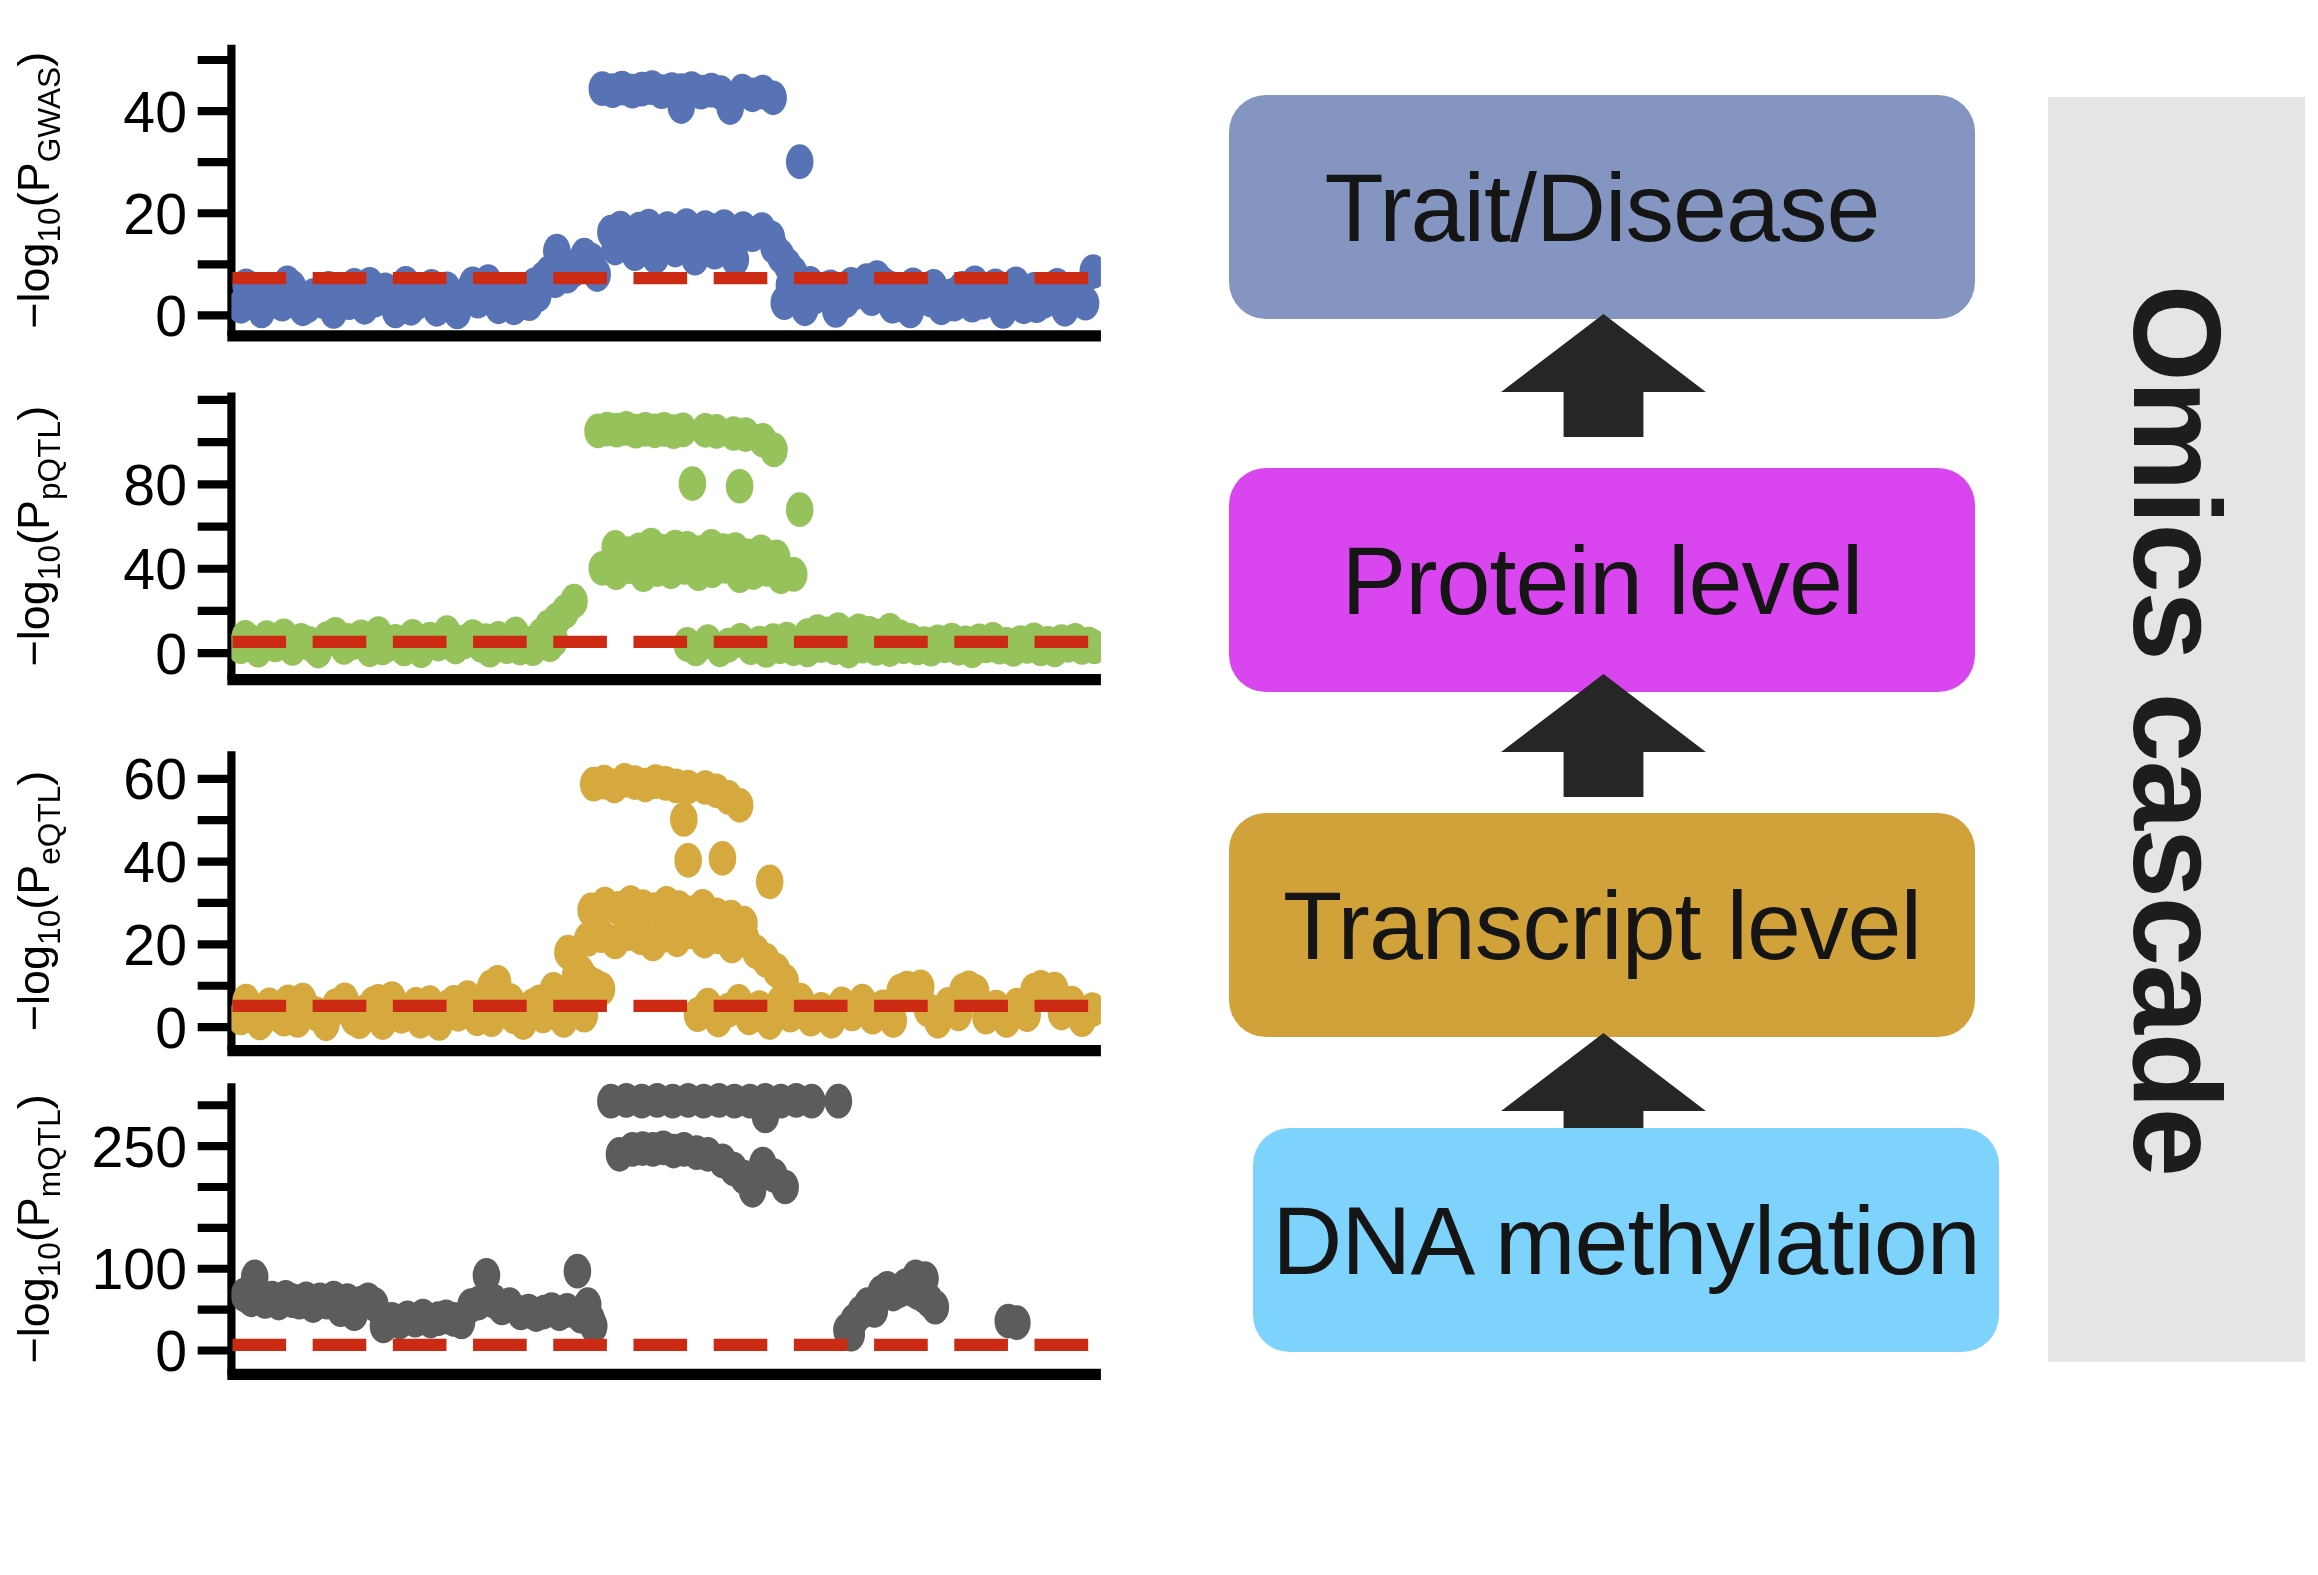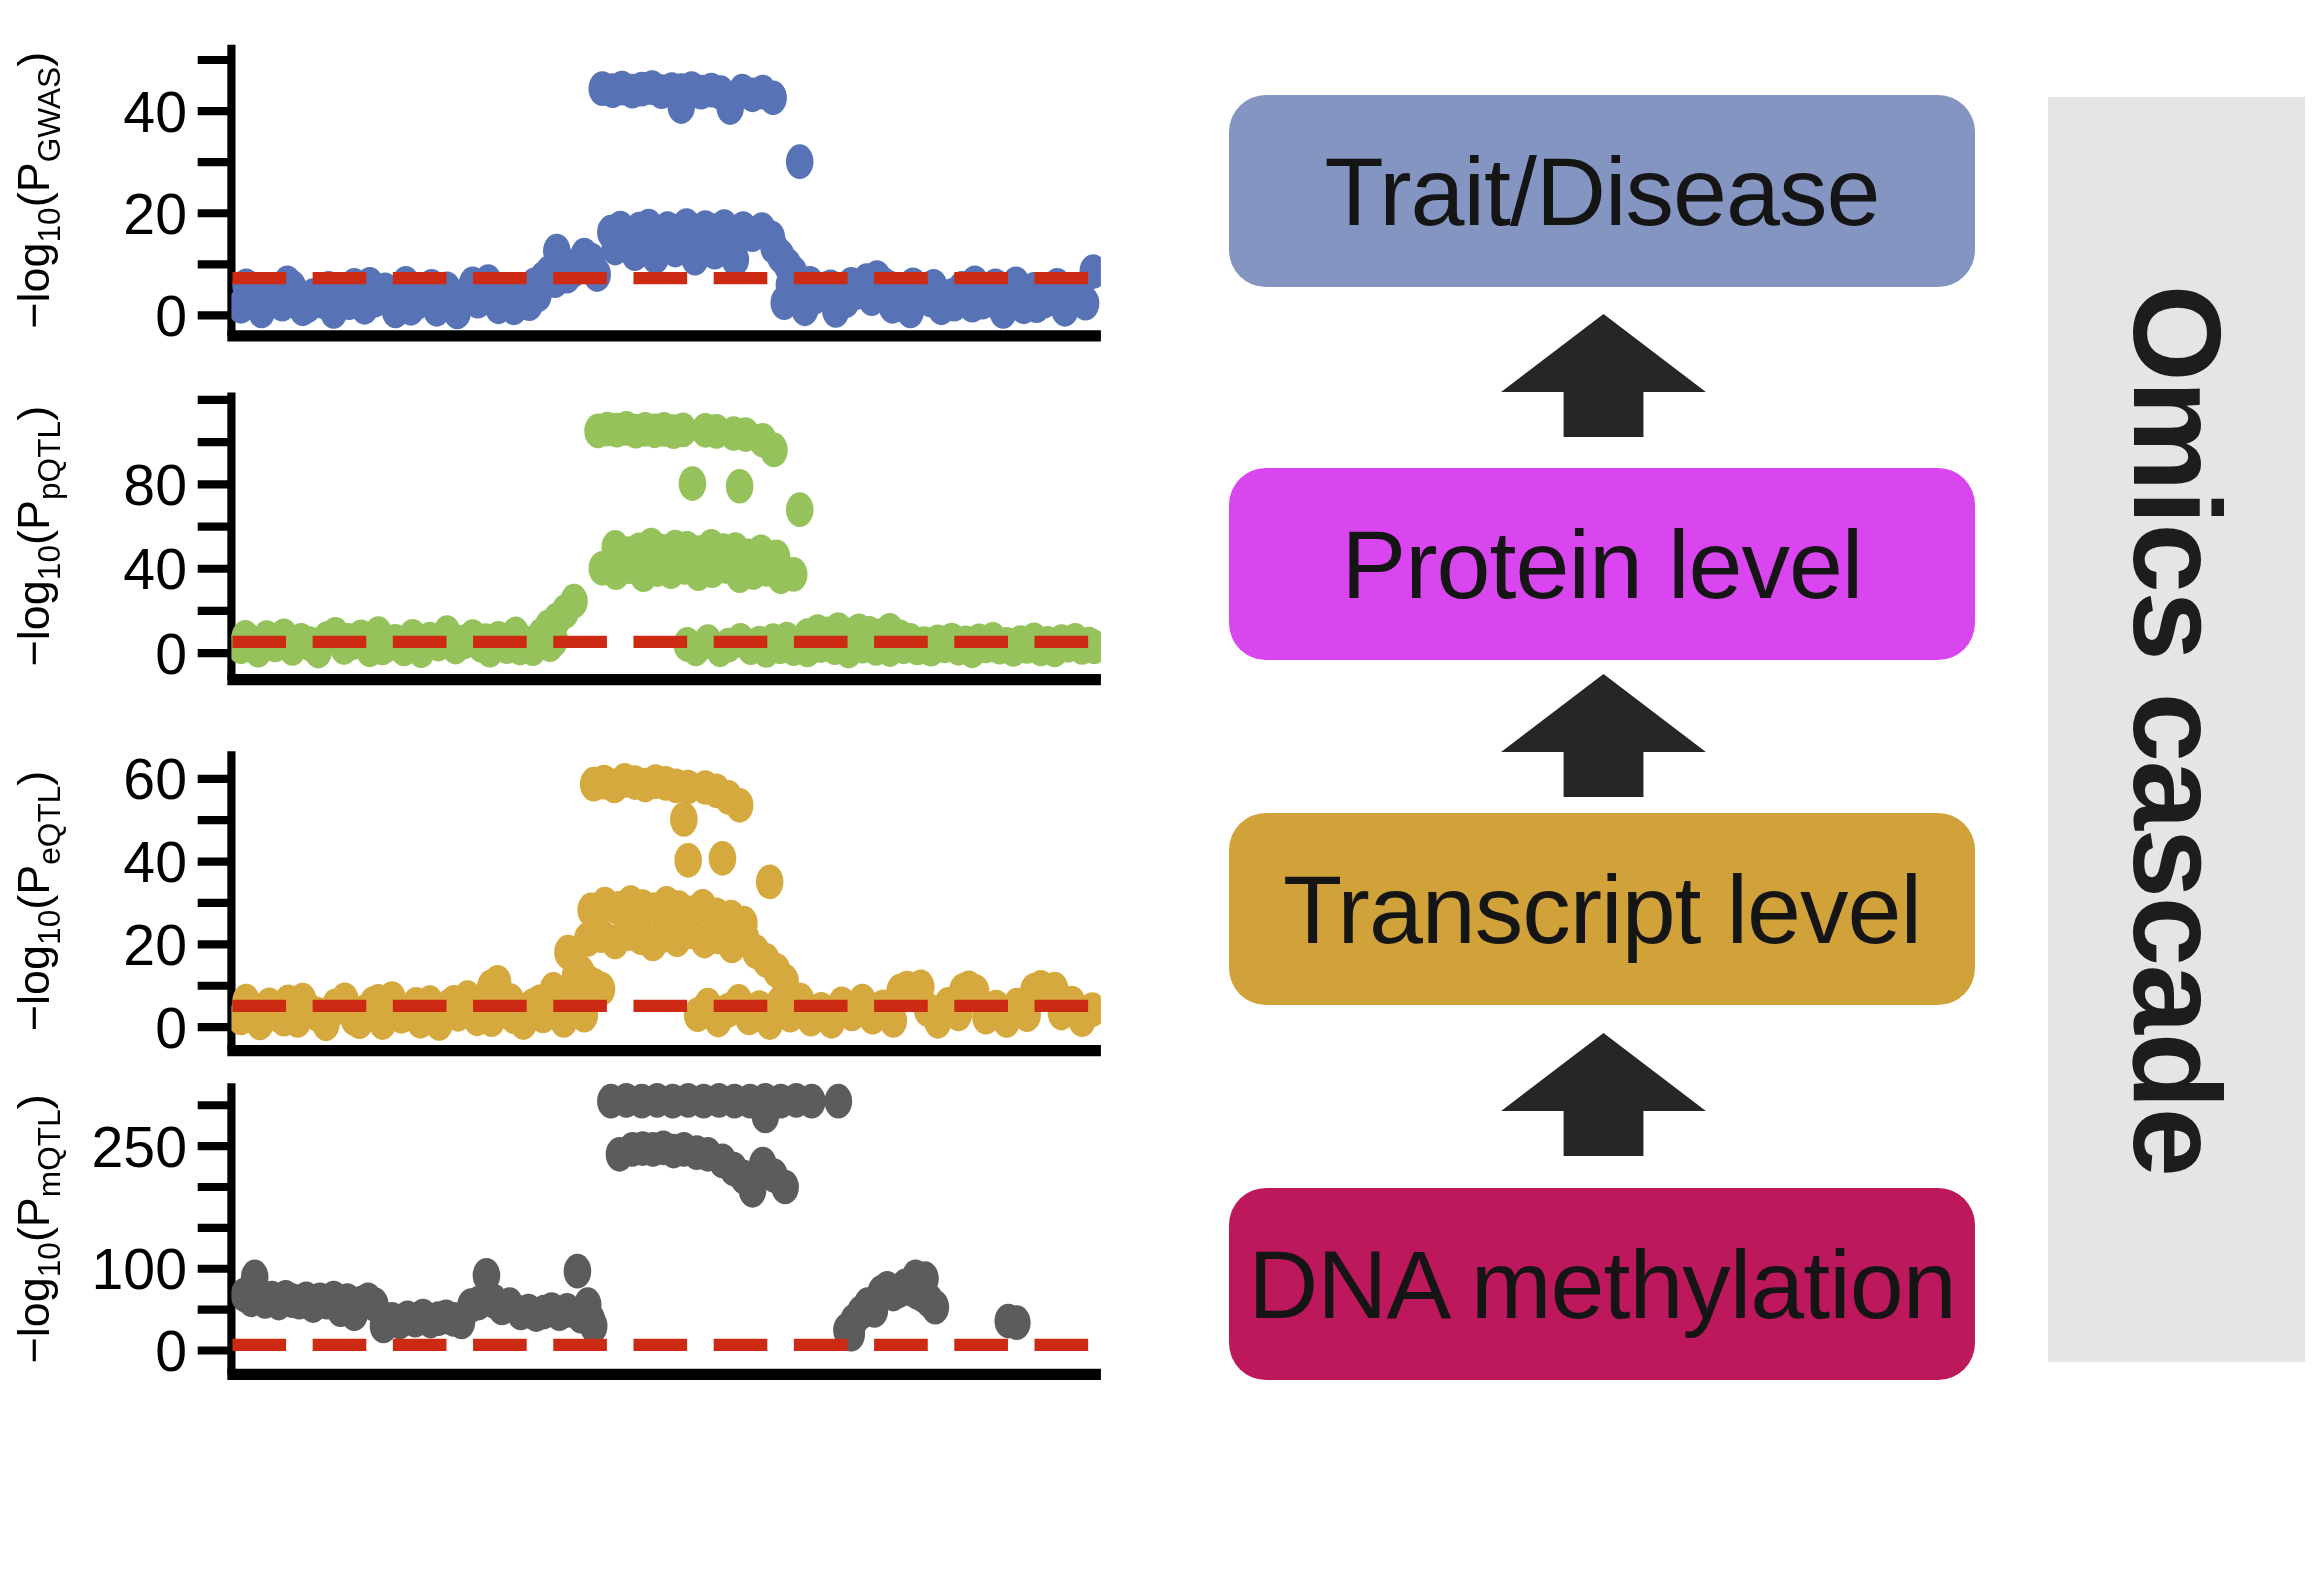--- a/index.html
+++ b/index.html
@@ -1,20 +1,20 @@
 <!DOCTYPE html>
 <html style="font-size:8.2px"><head>
 <meta charset="utf-8">
 <style>
   html,body{margin:0;padding:0;background:#ffffff;}
   body{font-family:"Liberation Sans", sans-serif;}
   .page{position:relative;width:2319px;height:1575px;background:#ffffff;overflow:hidden;}
   #plots{position:absolute;left:0;top:0;}
   #plots text{font-family:"Liberation Sans", sans-serif;fill:#000000;}
-  .flow-box{position:absolute;left:1229px;width:746px;height:192px;border-radius:37px;
+  .flow-box{position:absolute;left:1229px;width:746px;height:224px;border-radius:37px;
             display:flex;align-items:center;justify-content:center;}
   .flow-label{font-size:97px;line-height:1;color:#151515;letter-spacing:-1px;white-space:nowrap;}
   .flow-arrow{position:absolute;left:1496px;width:215px;height:123px;}
   .banner{position:absolute;left:2048px;top:97px;width:257px;height:1265px;}
   .banner-text{position:absolute;top:50%;left:50%;transform:translate(-50%,-50%) rotate(90deg);
                font-size:125px;font-weight:700;letter-spacing:-1.5px;white-space:nowrap;line-height:1;}
 </style>
 </head>
 <body>
 
@@ -687,21 +687,21 @@
     </div>
     <svg class="flow-arrow" style="top:674px" viewBox="0 0 420 240">
       <polygon points="210,0 10,152 132,152 132,240 288,240 288,152 410,152" fill="#262626"></polygon>
     </svg>
     <div class="flow-box" style="top: 813px; background: rgb(208, 162, 57); text-align: center;">
       <span class="flow-label">Transcript level</span>
     </div>
     <svg class="flow-arrow" style="top:1033px" viewBox="0 0 420 240">
       <polygon points="210,0 10,152 132,152 132,240 288,240 288,152 410,152" fill="#262626"></polygon>
     </svg>
-    <div class="flow-box" style="top: 1188px; background: #be185d;">
+    <div class="flow-box" style="top: 1128px; background: #7dd3fc; margin-left: 24px;">
       <span class="flow-label">DNA methylation</span>
     </div>
   </div>
 
   <div class="banner" style="background: rgb(229, 229, 227);">
     <span class="banner-text" style="color: rgb(29, 29, 27);">Omics cascade</span>
   </div>
 
 </div>
 

